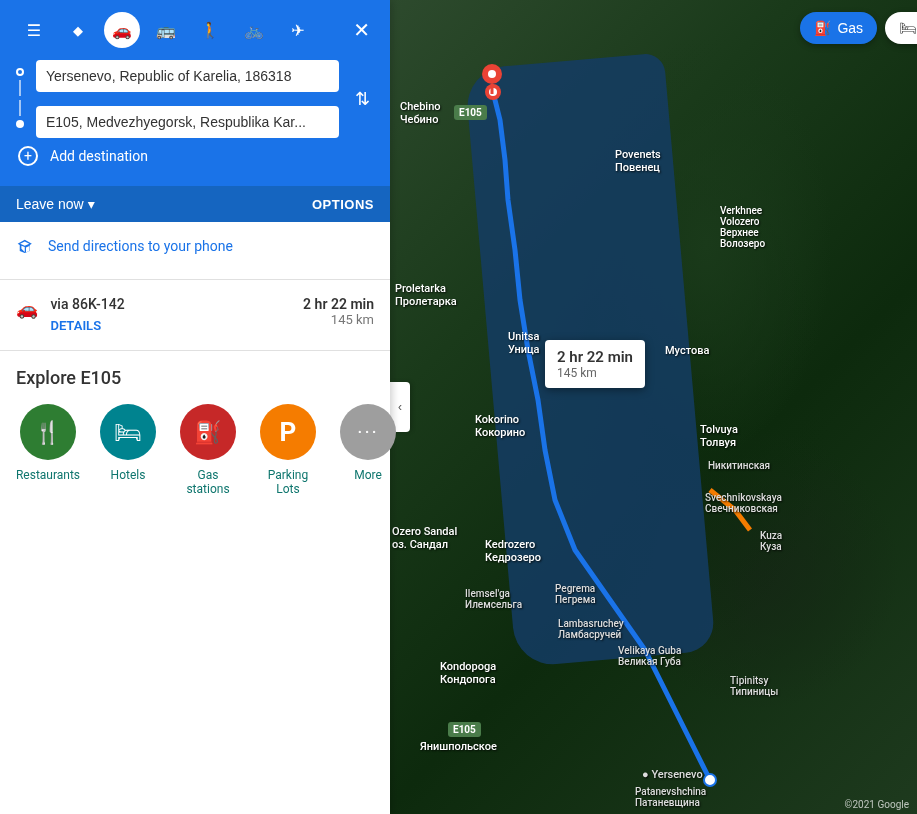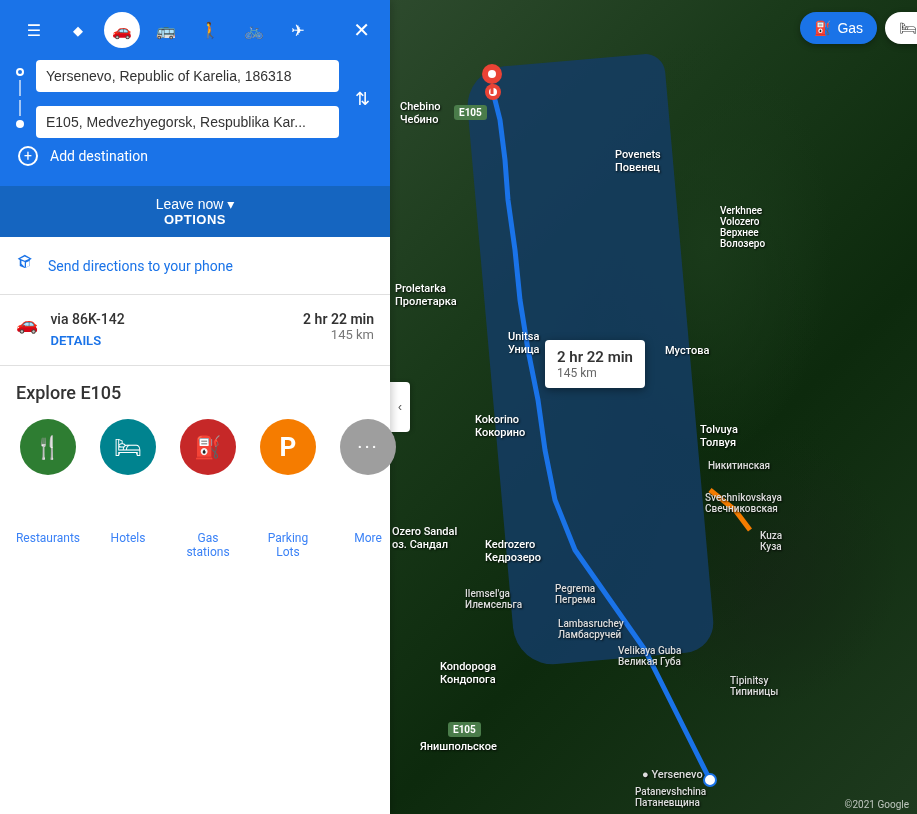--- a/index.html
+++ b/index.html
@@ -285,21 +285,20 @@
       cursor: pointer;
     }
 
     
     #options-bar {
       background: #1565c0;
       padding: 10px 16px;
       display: flex;
       align-items: center;
       justify-content: space-between;
-      flex-direction: column;
     }
 
     .leave-now-btn {
       display: flex;
       align-items: center;
       gap: 4px;
       background: transparent;
       border: none;
       color: white;
       font-size: 14px;
@@ -314,21 +313,20 @@
       font-weight: 600;
       letter-spacing: 0.5px;
       cursor: pointer;
     }
 
     
     #send-directions {
       padding: 16px;
       border-bottom: 1px solid #e0e0e0;
       display: flex;
-      align-items: center;
       gap: 12px;
       cursor: pointer;
     }
 
     .send-icon {
       color: #1a73e8;
       font-size: 20px;
     }
 
     .send-label {
@@ -432,23 +430,22 @@
     }
 
     .explore-circle.restaurants { background: #2e7d32; }
     .explore-circle.hotels { background: #00838f; }
     .explore-circle.gas { background: #c62828; }
     .explore-circle.parking { background: #f57c00; }
     .explore-circle.more { background: #9e9e9e; }
 
     .explore-label {
       font-size: 12px;
-      color: #3b82f6;
+      color: #0f766e;
       text-align: center;
-      margin-top: 48px;
     }
 
     
     .map-collapse-btn {
       position: absolute;
       left: 0;
       top: 50%;
       transform: translateY(-50%);
       width: 20px;
       height: 50px;

